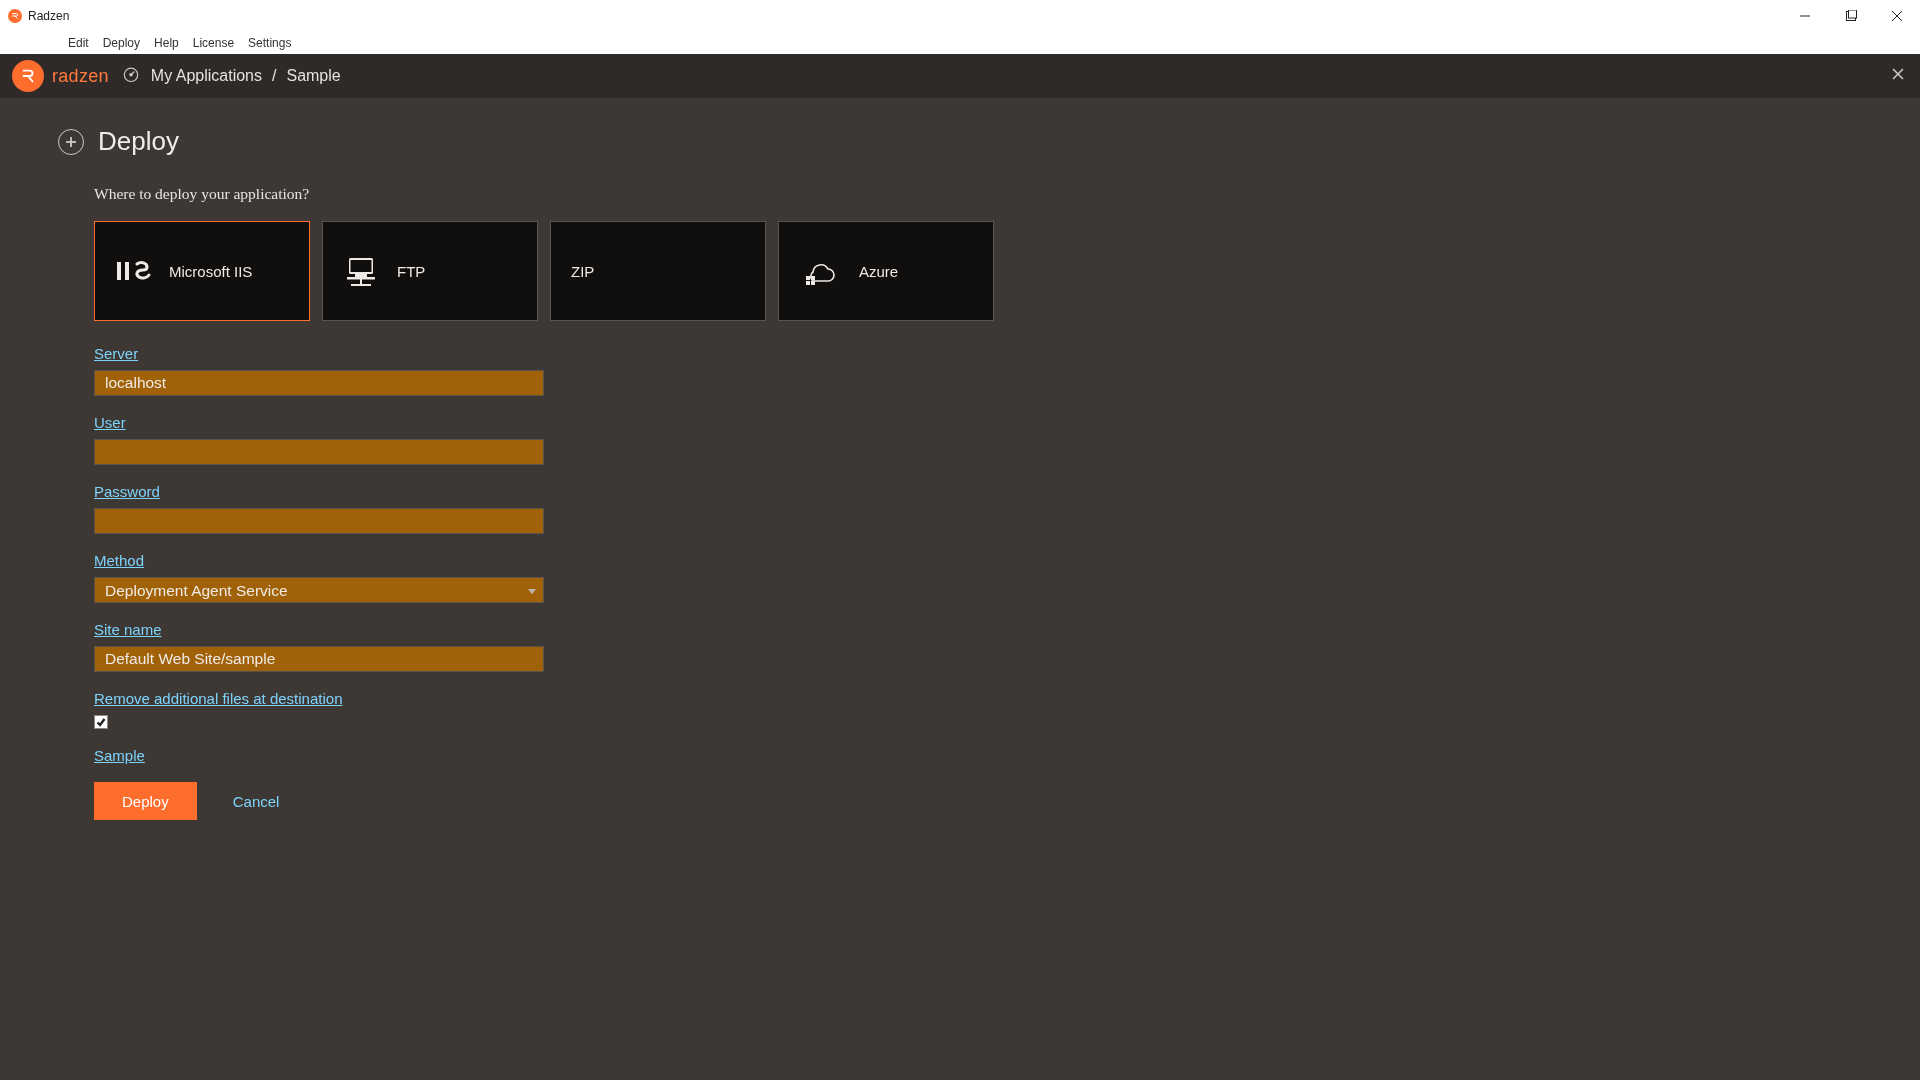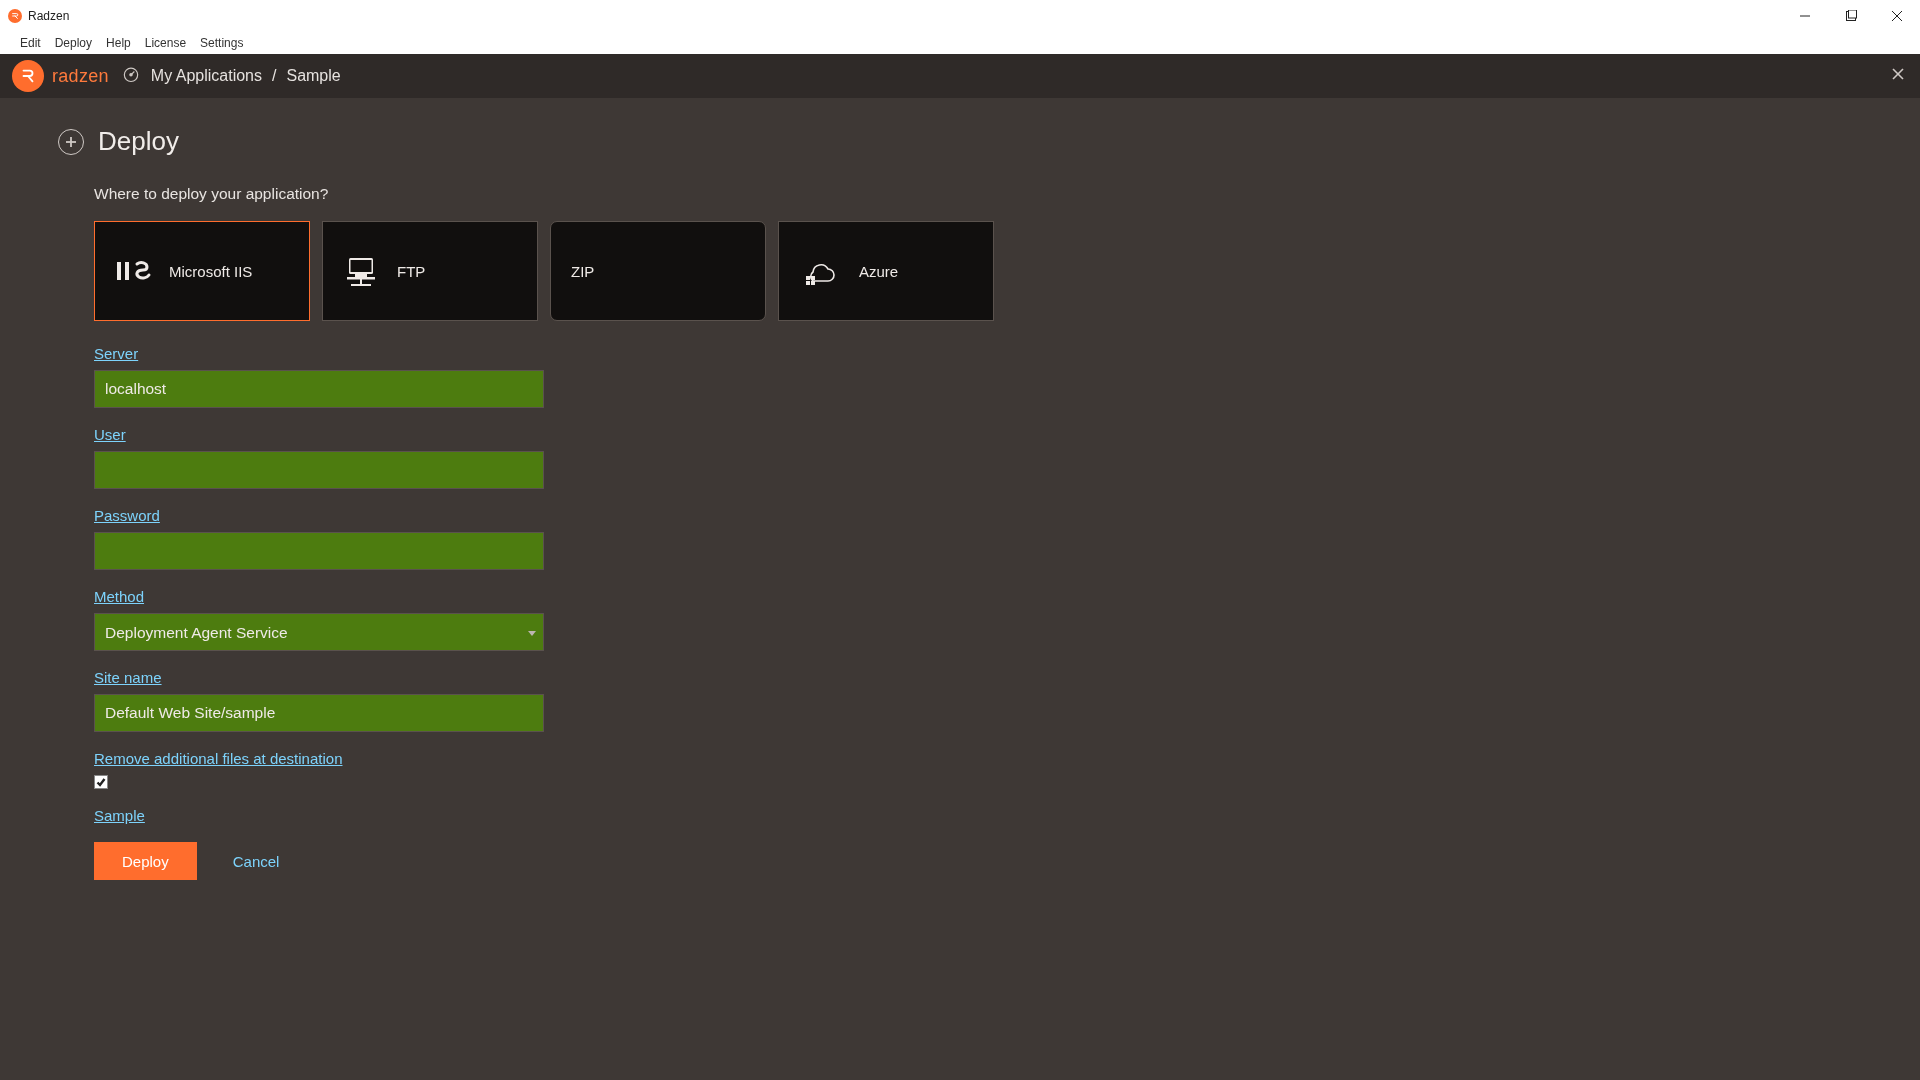--- a/index.html
+++ b/index.html
@@ -21,21 +21,21 @@
   .win-controls { display: flex; height: 32px; }
   .win-btn {
     width: 46px; height: 32px; display: flex; align-items: center;
     justify-content: center; color: #222;
   }
   .win-btn svg { width: 12px; height: 12px; stroke: #222; stroke-width: 1; fill: none; }
 
   
   .menustrip {
     height: 22px; background: #fff; display: flex; align-items: center;
-    gap: 14px; padding-left: 20px; font-size: 12px; color: #333;
+    gap: 14px; padding-left: 20px; font-size: 12px; color: #333; margin-left: 48px;
   }
   .menustrip span { cursor: default; }
 
   
   .app-header {
     height: 44px; background: #2f2a28; display: flex; align-items: center;
     padding-left: 12px; gap: 12px; color: #d8d4d1; position: relative;
   }
   .brand { display: flex; align-items: center; gap: 8px; }
   .brand-logo {
@@ -58,38 +58,38 @@
   .deploy-header { display: flex; align-items: center; gap: 14px; margin-bottom: 28px; }
   .plus-circle {
     width: 26px; height: 26px; border: 1.6px solid #cfc9c5; border-radius: 50%;
     display: flex; align-items: center; justify-content: center; color: #cfc9c5;
   }
   .plus-circle svg { width: 14px; height: 14px; stroke: #cfc9c5; stroke-width: 1.8; }
   .deploy-title { font-size: 26px; font-weight: 400; color: #f1edea; }
 
   .content { margin-left: 36px; }
 
-  .section-prompt { font-size: 15.5px; margin-bottom: 18px; color: #e8e4e1; }
+  .section-prompt { font-size: 15.5px; margin-bottom: 18px; color: #e8e4e1; font-family: Liberation Serif, serif; }
 
   .targets { display: flex; gap: 12px; margin-bottom: 24px; }
   .target-card {
     width: 216px; height: 100px; background: #110f0e; border: 1px solid #5a524d;
     display: flex; align-items: center; gap: 16px; padding-left: 18px;
     color: #efeae7; font-size: 15px;
   }
   .target-card.selected { border-color: #ff6d2d; }
-  .target-card.zip { padding-left: 20px; border-radius: 7px; }
+  .target-card.zip { padding-left: 20px; }
   .card-icon { display: flex; align-items: center; justify-content: center; }
   .card-icon svg { display: block; }
 
   .form { width: 450px; }
   .field { margin-bottom: 18px; }
   .field-label { display: block; font-size: 15px; margin-bottom: 8px; color: #7dd3fc; text-decoration: underline; }
   .text-input, .select {
-    width: 100%; height: 38px; background: #4d7c0f; color: #efeae7;
+    width: 100%; height: 26px; background: #a16207; color: #efeae7;
     border: 1px solid #5a524d; padding: 0 10px; font-size: 15.5px;
     font-family: inherit;
   }
   .select-wrap { position: relative; }
   .select-caret {
     position: absolute; right: 8px; top: 50%; transform: translateY(-50%);
     pointer-events: none;
   }
   .select-caret svg { width: 8px; height: 8px; fill: #bdb6b1; }
   .select { appearance: none; -webkit-appearance: none; padding-right: 24px; }

